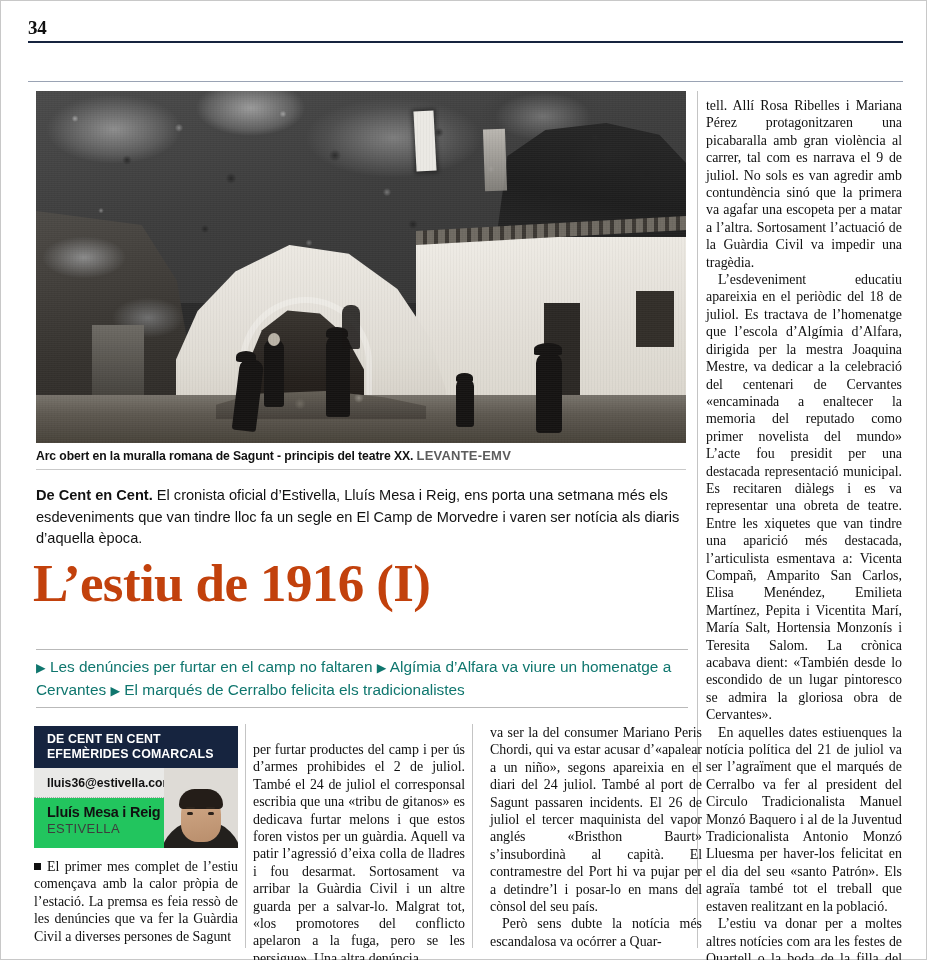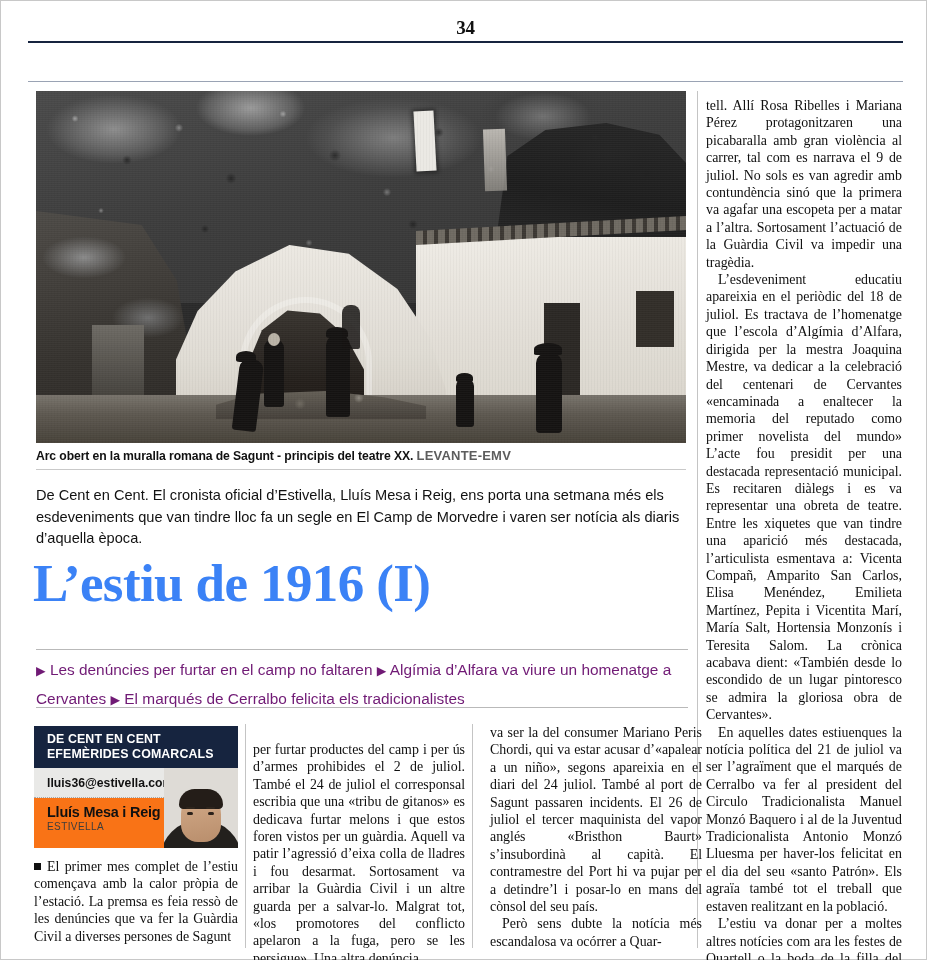--- a/index.html
+++ b/index.html
@@ -14,21 +14,21 @@
     position: absolute;
     left: 0; top: 0;
     width: 927px; height: 960px;
     background: #fff;
     border: 1px solid #c8c8c8;
   }
 
   
   .masthead {
     position: absolute; left: 27px; top: 16px; width: 875px; height: 26px;
-    display: flex; align-items: center; gap: 2px; flex-direction: column;
+    display: flex; align-items: flex-start; gap: 2px; flex-direction: column;
   }
   .folio {
     font-family: "Liberation Serif", serif;
     font-weight: bold; font-size: 19px; color: #111;
     letter-spacing: -0.3px;
   }
   .folio-rule { width: 1px; height: 19px; background: #555; }
   .masthead-date {
     font-family: "Liberation Serif", serif;
     font-size: 15.5px; color: #1a1a1a; letter-spacing: 0.2px;
@@ -197,39 +197,39 @@
     position: absolute; left: 35px; top: 468px; width: 650px; height: 1px;
     background: #c9c9c9;
   }
 
   
   .intro {
     position: absolute; left: 35px; top: 484px; width: 652px;
     font-family: "Liberation Sans", sans-serif;
     font-size: 14.6px; line-height: 21.5px; color: #121212;
   }
-  .intro b { font-weight: normal; }
+  .intro b { font-weight: bold; }
 
   
   .headline {
     position: absolute; left: 32px; top: 552px; width: 660px;
     font-family: "Liberation Serif", serif;
-    font-size: 53px; line-height: 60px; color: #3b82f6;
+    font-size: 53px; line-height: 60px; color: #c2410c;
     letter-spacing: -0.6px;
   }
 
   
   .bullets-rule-top {
     position: absolute; left: 35px; top: 648px; width: 652px; height: 1px;
     background: #b9b9b9;
   }
   .bullets {
     position: absolute; left: 35px; top: 655px; width: 654px;
     font-family: "Liberation Sans", sans-serif;
-    font-size: 15.4px; line-height: 28px; color: #701a75;
+    font-size: 15.4px; line-height: 21px; color: #0f766e;
   }
   .bullets .mk { font-size: 12.5px; }
   .bullets-rule-bot {
     position: absolute; left: 35px; top: 706px; width: 652px; height: 1px;
     background: #b9b9b9;
   }
 
   
   .authorbox {
     position: absolute; left: 33px; top: 725px; width: 204px; height: 122px;
@@ -240,28 +240,28 @@
     font-family: "Liberation Sans", sans-serif;
     font-weight: bold; font-size: 12.4px; line-height: 15px;
     padding: 6px 0 0 13px; letter-spacing: .1px;
   }
   .ab-mail {
     height: 30px; display: flex; align-items: center; padding-left: 13px;
     font-family: "Liberation Sans", sans-serif;
     font-weight: bold; font-size: 12.2px; color: #111;
     border-bottom: 1px dotted #a8a8a8;
   }
-  .ab-body { position: relative; height: 50px; padding: 6px 8px 0 13px; background: #f97316; }
+  .ab-body { position: relative; height: 50px; padding: 6px 8px 0 13px; background: #22c55e; }
   .ab-name {
     font-family: "Liberation Sans", sans-serif;
     font-weight: bold; font-size: 14.4px; color: #111; letter-spacing: -.2px;
   }
   .ab-role {
     font-family: "Liberation Sans", sans-serif;
-    font-size: 10px; color: #3d3d3d; letter-spacing: .4px; margin-top: 1px;
+    font-size: 13px; color: #3d3d3d; letter-spacing: .4px; margin-top: 1px;
   }
   .ab-photo {
     position: absolute; right: 0; top: -30px; width: 74px; height: 92px;
     overflow: hidden;
   }
   .abp-bg { position: absolute; inset: 0; background: #dedbd6; }
   .abp-shoulders {
     position: absolute; left: -4px; bottom: 0; width: 82px; height: 40px;
     background: #23201d; border-radius: 40px 40px 0 0;
   }

